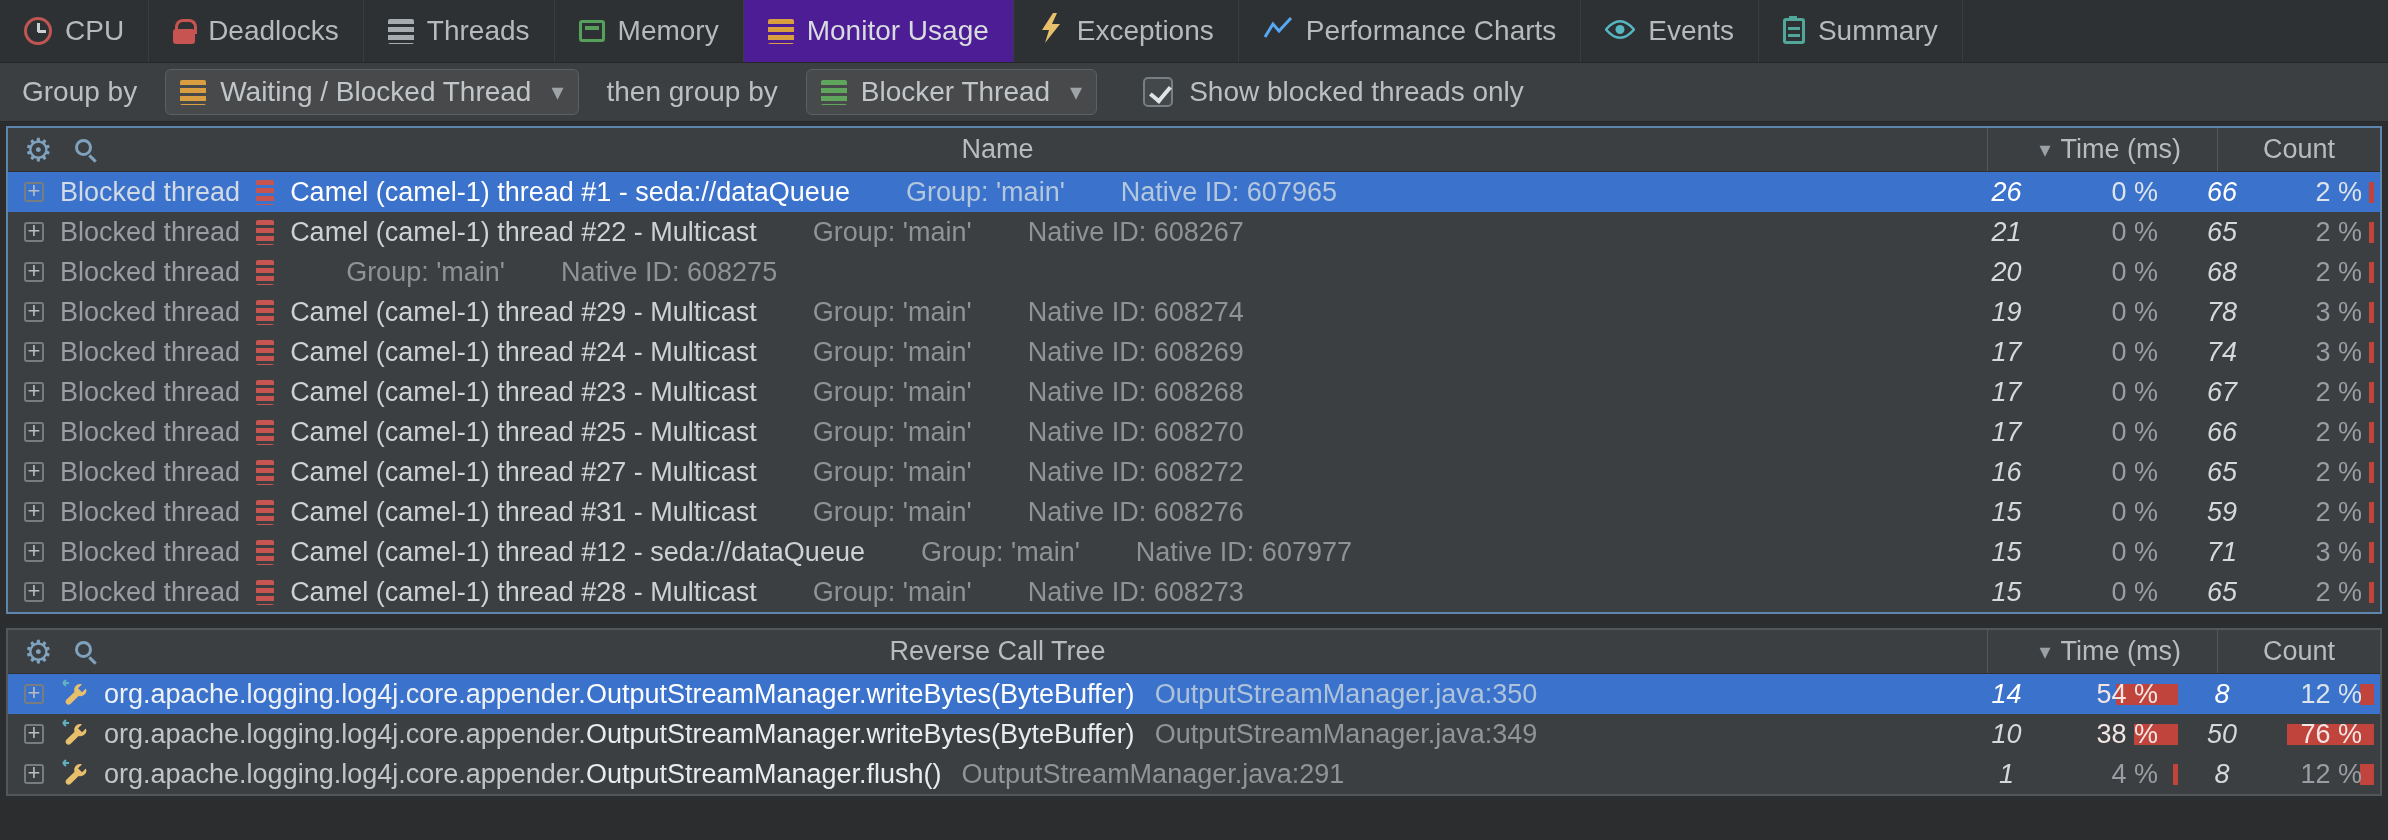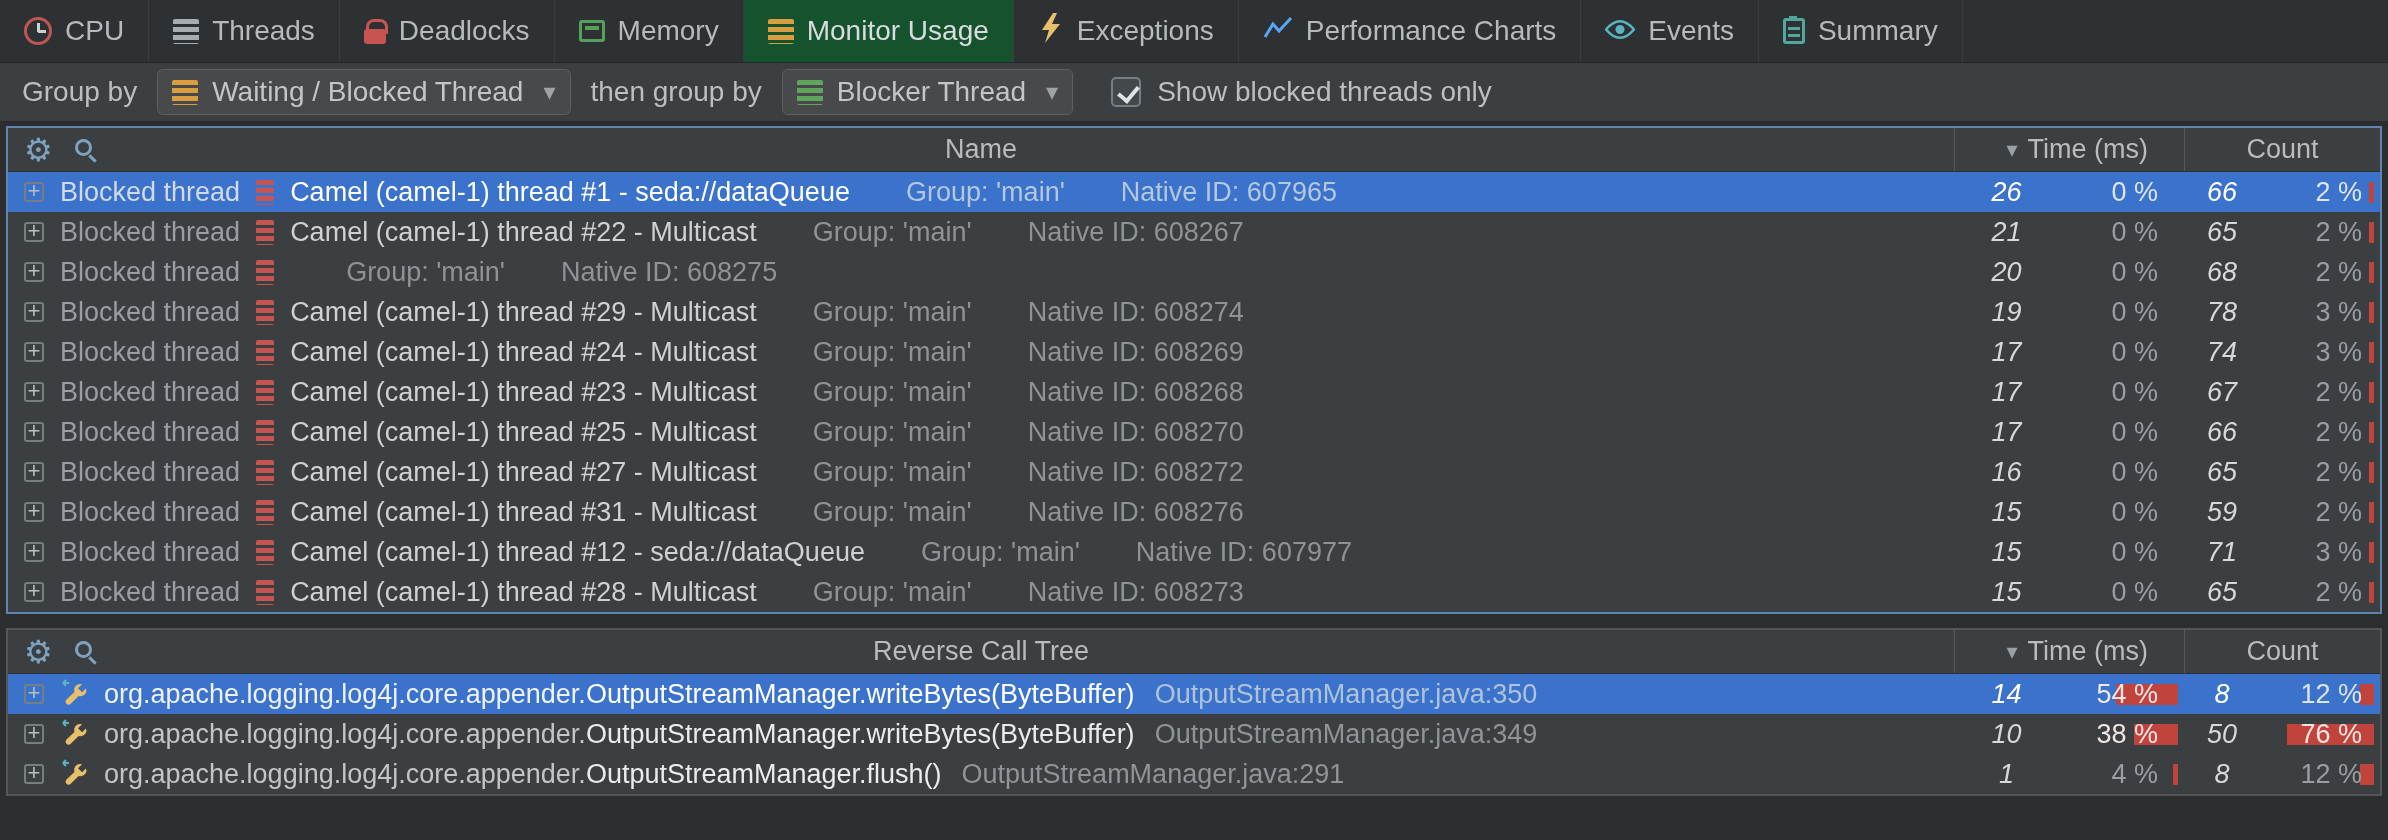--- a/index.html
+++ b/index.html
@@ -2,60 +2,60 @@
 <html><head>
 <meta charset="utf-8">
 <style>
   * { margin:0; padding:0; box-sizing:border-box; }
   html,body { width:2388px; height:840px; overflow:hidden; }
   body { background:#2b2d2e; font-family:"Liberation Sans", sans-serif; color:#c6c8ca; }
 
   
   .tabbar { height:63px; background:#2e3133; border-bottom:1px solid #232526; display:flex; align-items:stretch; }
   .tab { display:flex; align-items:center; gap:13px; padding:0 24px; font-size:28px; color:#b6babd; border-right:1px solid #393d3f; cursor:default; }
-  .tab.selected { background:#14532d; color:#d9dcde; }
+  .tab.selected { background:#4c1d95; color:#d9dcde; }
 
   
   .icon { flex:none; display:inline-block; }
   .i-cpu { width:28px; height:28px; border-radius:50%; border:3px solid #bf5653; position:relative; }
   .i-cpu::before { content:""; position:absolute; left:10px; top:3px; width:3px; height:9px; background:#cdd0d2; }
   .i-cpu::after  { content:""; position:absolute; left:11px; top:10px; width:8px; height:3px; background:#cdd0d2; }
   .i-bars { width:26px; height:25px; border-radius:2px; background:repeating-linear-gradient(to bottom, var(--c,#a7acb0) 0 5px, transparent 5px 8px); }
   .i-bars.gray   { --c:#a7acb0; }
   .i-bars.orange { --c:#d99e3f; }
   .i-bars.green  { --c:#5fa55b; }
   .i-bars.red    { --c:#c75450; width:18px; height:25px; }
   .i-lock { width:22px; height:15px; background:#c75450; border-radius:3px; position:relative; margin-top:11px; }
   .i-lock::before { content:""; position:absolute; left:2px; top:-10px; width:16px; height:12px; border:3px solid #c75450; border-bottom:none; border-radius:8px 8px 0 0; }
   .i-mem { width:26px; height:22px; border:3px solid #55a05a; border-radius:3px; position:relative; }
   .i-mem::before { content:""; position:absolute; left:3px; top:3px; right:3px; height:4px; background:#55a05a; }
   .i-clip { width:22px; height:26px; border:3px solid #52a79b; border-radius:3px; position:relative; }
   .i-clip::before { content:""; position:absolute; left:3px; top:-5px; width:8px; height:5px; background:#52a79b; }
   .i-clip::after  { content:""; position:absolute; left:2px; top:6px; right:2px; height:3px; background:#52a79b; box-shadow:0 7px 0 #52a79b; }
 
   
-  .groupbar { height:59px; background:#3c3f41; border-bottom:1px solid #282a2b; display:flex; align-items:center; gap:20px; padding:0 22px; font-size:28px; color:#bcbfc1; }
+  .groupbar { height:59px; background:#3c3f41; border-bottom:1px solid #282a2b; display:flex; align-items:center; gap:28px; padding:0 22px; font-size:28px; color:#bcbfc1; }
   .dropdown { display:flex; align-items:center; gap:14px; background:#47494b; border:1px solid #5c6062; border-radius:6px; padding:6px 14px; color:#c3c6c8; }
   .dd-arrow { color:#9ea3a6; font-size:24px; margin-left:6px; }
   .checkbox-wrap { display:flex; align-items:center; gap:16px; margin-left:18px; }
   .checkbox { width:30px; height:30px; background:#43494b; border:2px solid #787e81; border-radius:5px; position:relative; }
   .checkbox.checked::after { content:""; position:absolute; left:9px; top:3px; width:9px; height:16px; border-right:4px solid #dfe4e7; border-bottom:4px solid #dfe4e7; transform:rotate(40deg); }
 
   
   .panel { margin:0 6px; background:#3c3f41; }
   .panel-top { margin-top:4px; border:2px solid #5d85ad; }
   .panel-bottom { margin-top:14px; border:2px solid #53575a; }
   .thead { height:44px; display:flex; align-items:center; font-size:27px; color:#b9bcbe; border-bottom:1px solid #2e3032; }
   .col-name { flex:1; position:relative; text-align:center; height:100%; display:flex; align-items:center; justify-content:center; }
   .head-icons { position:absolute; left:16px; top:0; bottom:0; display:flex; align-items:center; gap:22px; }
   .i-gear { font-size:32px; color:#7fa2bf; line-height:1; }
   .i-search { width:17px; height:17px; border:3px solid #7fa2bf; border-radius:50%; position:relative; margin-top:-4px; }
   .i-search::after { content:""; position:absolute; width:3px; height:9px; background:#7fa2bf; left:13px; top:12px; transform:rotate(-45deg); }
   .col-time { width:230px; height:100%; display:flex; align-items:center; justify-content:flex-end; gap:10px; padding-right:36px; border-left:1px solid #54585a; }
-  .col-count { width:196px; height:100%; display:flex; align-items:center; justify-content:center; border-left:1px solid #54585a; }
+  .col-count { width:163px; height:100%; display:flex; align-items:center; justify-content:center; border-left:1px solid #54585a; }
   .sort { color:#9aa0a3; font-size:22px; }
 
   
   .trow { height:40px; display:flex; align-items:center; font-size:27px; color:#c9cbcd; white-space:nowrap; }
   .trow.selected { background:#3b72cc; color:#ffffff; }
   .rname { flex:1; min-width:0; display:flex; align-items:center; padding-left:16px; overflow:hidden; }
   .expander { position:relative; width:20px; height:20px; border:2px solid #787d80; border-radius:3px; flex:none; margin-right:16px; }
   .expander::before { content:"+"; position:absolute; left:50%; top:50%; transform:translate(-50%,-54%); font-size:22px; color:#b9bdc0; line-height:1; }
   .kind { color:#9a9ea2; margin-right:16px; }
   .trow.selected .kind { color:#d2dbe5; }
@@ -90,26 +90,26 @@
 <body>
 
 <div class="app">
 
   <div class="tabbar">
     <div class="tab">
       <span class="icon i-cpu"></span>
       <span>CPU</span>
     </div>
     <div class="tab">
+      <span class="icon i-lock"></span>
+      <span>Deadlocks</span>
+    </div>
+    <div class="tab">
       <span class="icon i-bars gray"></span>
       <span>Threads</span>
-    </div>
-    <div class="tab">
-      <span class="icon i-lock"></span>
-      <span>Deadlocks</span>
     </div>
     <div class="tab">
       <span class="icon i-mem"></span>
       <span>Memory</span>
     </div>
     <div class="tab selected">
       <span class="icon i-bars orange"></span>
       <span>Monitor Usage</span>
     </div>
     <div class="tab">

